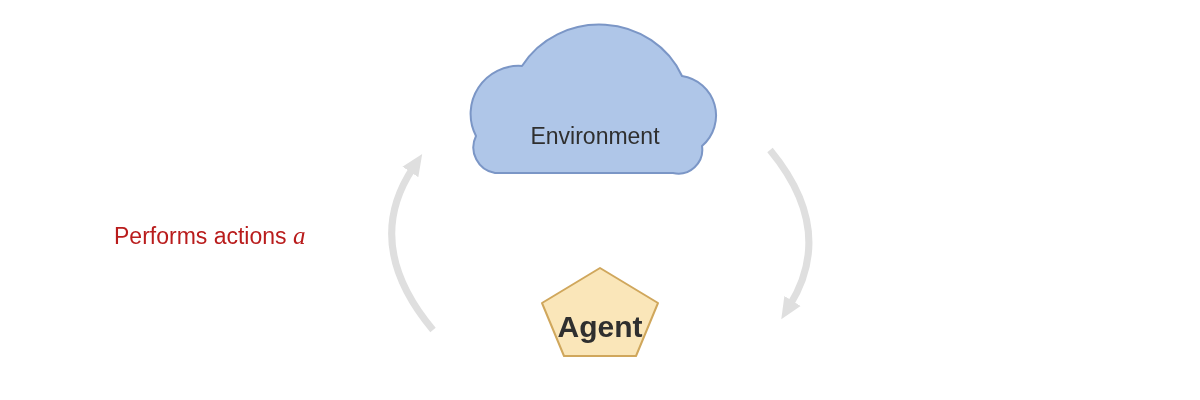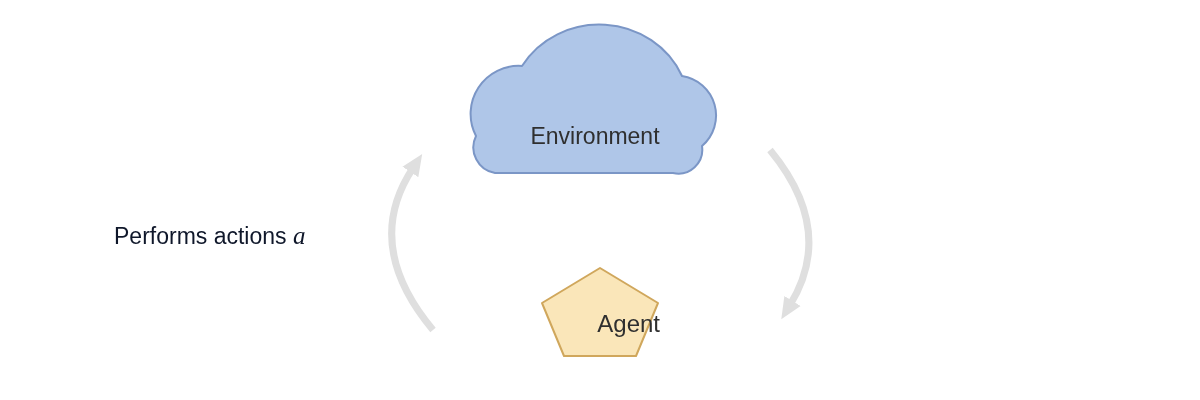--- a/index.html
+++ b/index.html
@@ -2,21 +2,21 @@
 <html><head>
 <meta charset="utf-8">
 <style>
   * { margin: 0; padding: 0; box-sizing: border-box; }
   html, body { width: 1200px; height: 400px; background: #ffffff; }
   body { font-family: "Liberation Sans", sans-serif; }
   .canvas { position: relative; width: 955px; height: 400px; background: #ffffff; overflow: hidden; }
   svg.layer { position: absolute; left: 0; top: 0; width: 1200px; height: 400px; }
   .label { position: absolute; color: #2f2f2f; font-size: 23px; white-space: nowrap; }
   .env-label   { left: 470px; top: 123px; width: 250px; text-align: center; }
-  .agent-label { left: 540px; top: 310px; width: 120px; text-align: right; font-size: 24px; }
+  .agent-label { left: 540px; top: 310px; width: 120px; text-align: center; font-size: 30px; font-weight: bold; }
   .actions-label { left: 114px; top: 222px; }
   .obs-label { left: 848px; top: 193px; line-height: 40px; }
   .mvar { font-family: "Liberation Serif", serif; font-style: italic; font-size: 25px; }
 </style>
 </head>
 <body>
 
 <div class="canvas">
 
   <svg class="layer" viewBox="0 0 1200 400">
@@ -40,19 +40,19 @@
                Z" stroke-width="2" stroke-linejoin="round" fill="#afc6e8" stroke="#7b96c6"></path>
     </g>
 
     <path d="M 600 268 L 658 303 L 636 356 L 564 356 L 542 303 Z" stroke-width="2" stroke-linejoin="round" fill="#fae6b9" stroke="#d0a75c"></path>
   </svg>
 
   <div class="label env-label" style="color: rgb(47, 47, 47);">Environment</div>
 
   <div class="label agent-label" style="color: rgb(47, 47, 47);">Agent</div>
 
-  <div class="label actions-label" style="color: #0f172a;">
+  <div class="label actions-label" style="color: #b91c1c;">
     <span>Performs actions</span>
     <span class="mvar">a</span>
   </div>
 
 
 </div>
 
 </body></html>

